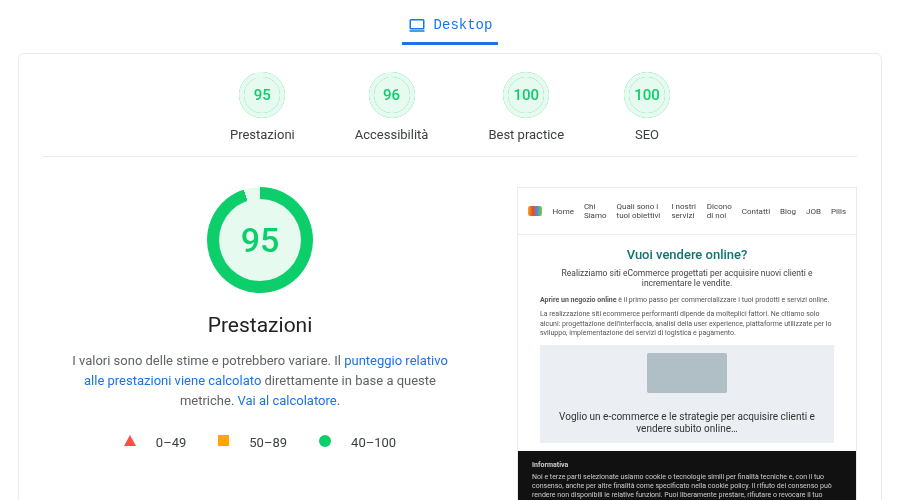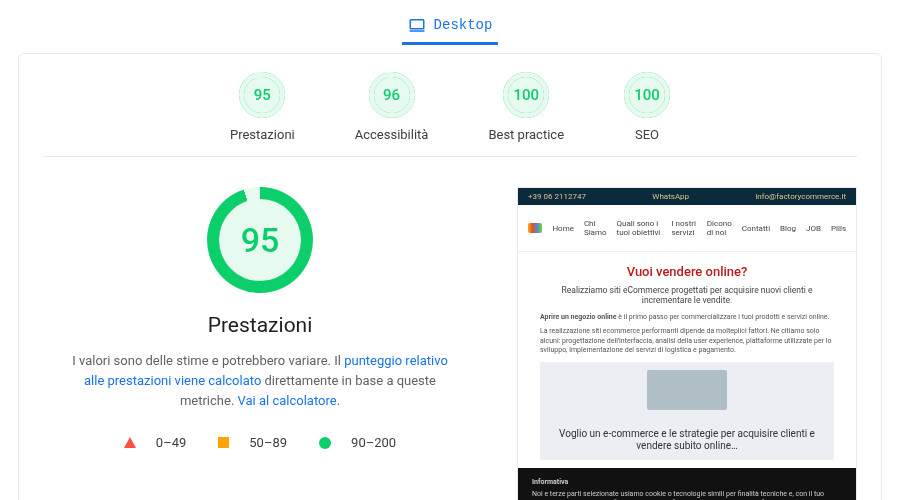--- a/index.html
+++ b/index.html
@@ -93,21 +93,21 @@
     max-width: 380px;
   }
   .link { color: #1a73e8; cursor: pointer; }
   .legend {
     display: flex;
     gap: 32px;
     font-size: 13px;
     color: #3c4043;
     margin-top: 10px;
   }
-  .legend-item { display: flex; align-items: center; gap: 20px; }
+  .legend-item { display: flex; align-items: flex-start; gap: 20px; }
   .tri {
     width: 0; height: 0;
     border-left: 6px solid transparent;
     border-right: 6px solid transparent;
     border-bottom: 11px solid #ff4e42;
   }
   .sq { width: 11px; height: 11px; background: #ffa400; }
   .circ { width: 12px; height: 12px; background: #0cce6b; border-radius: 50%; }
   .preview {
     width: 340px;
@@ -127,21 +127,21 @@
     padding: 14px 10px;
     border-bottom: 1px solid #eee;
     color: #444; font-size: 8px;
   }
   .pv-logo {
     width: 28px; height: 10px;
     background: linear-gradient(90deg,#f5a623,#e94e1b,#4a90e2,#7ed321);
     border-radius: 2px;
   }
   .pv-body { padding: 12px 22px 8px; text-align: center; }
-  .pv-h { font-size: 13px; font-weight: 500; color: #b91c1c; margin-bottom: 6px; }
+  .pv-h { font-size: 13px; font-weight: 500; color: #0f766e; margin-bottom: 6px; }
   .pv-sub { font-size: 8.5px; color: #444; margin-bottom: 8px; }
   .pv-line { font-size: 7px; color: #555; text-align: left; line-height: 1.4; margin-bottom: 4px; }
   .pv-hero {
     display: flex; align-items: center; gap: 18px;
     background: #ebeef3; padding: 8px 12px; margin-top: 6px; flex-direction: column;
   }
   .pv-hero-img { width: 80px; height: 40px; background: #b0bec5; border-radius: 2px; }
   .pv-hero-text { font-size: 10px; color: #333; line-height: 1.2; }
   .pv-cookie {
     background: #111; color: #ccc;
@@ -214,31 +214,26 @@
         <div class="legend-item">
             <span class="tri"></span>
             <span>0–49</span>
           </div>
         <div class="legend-item">
             <span class="sq"></span>
             <span>50–89</span>
           </div>
         <div class="legend-item">
             <span class="circ"></span>
-            <span>90–200</span>
+            <span>40–100</span>
           </div>
       </div>
     </div>
 
     <div class="preview">
-      <div class="pv-top">
-        <span>+39 06 2112747</span>
-        <span>WhatsApp</span>
-        <span>info@factorycommerce.it</span>
-      </div>
       <div class="pv-nav">
         <span class="pv-logo"></span>
 
       <span>Home</span>
           <span>Chi Siamo</span>
           <span>Quali sono i tuoi obiettivi</span>
           <span>I nostri servizi</span>
           <span>Dicono di noi</span>
           <span>Contatti</span>
           <span>Blog</span>

